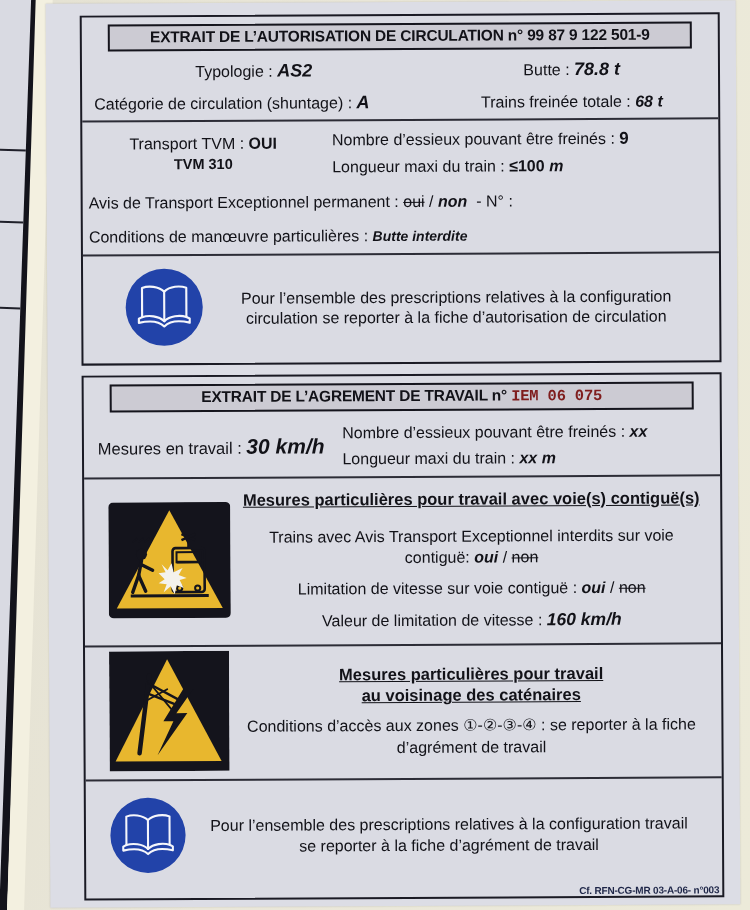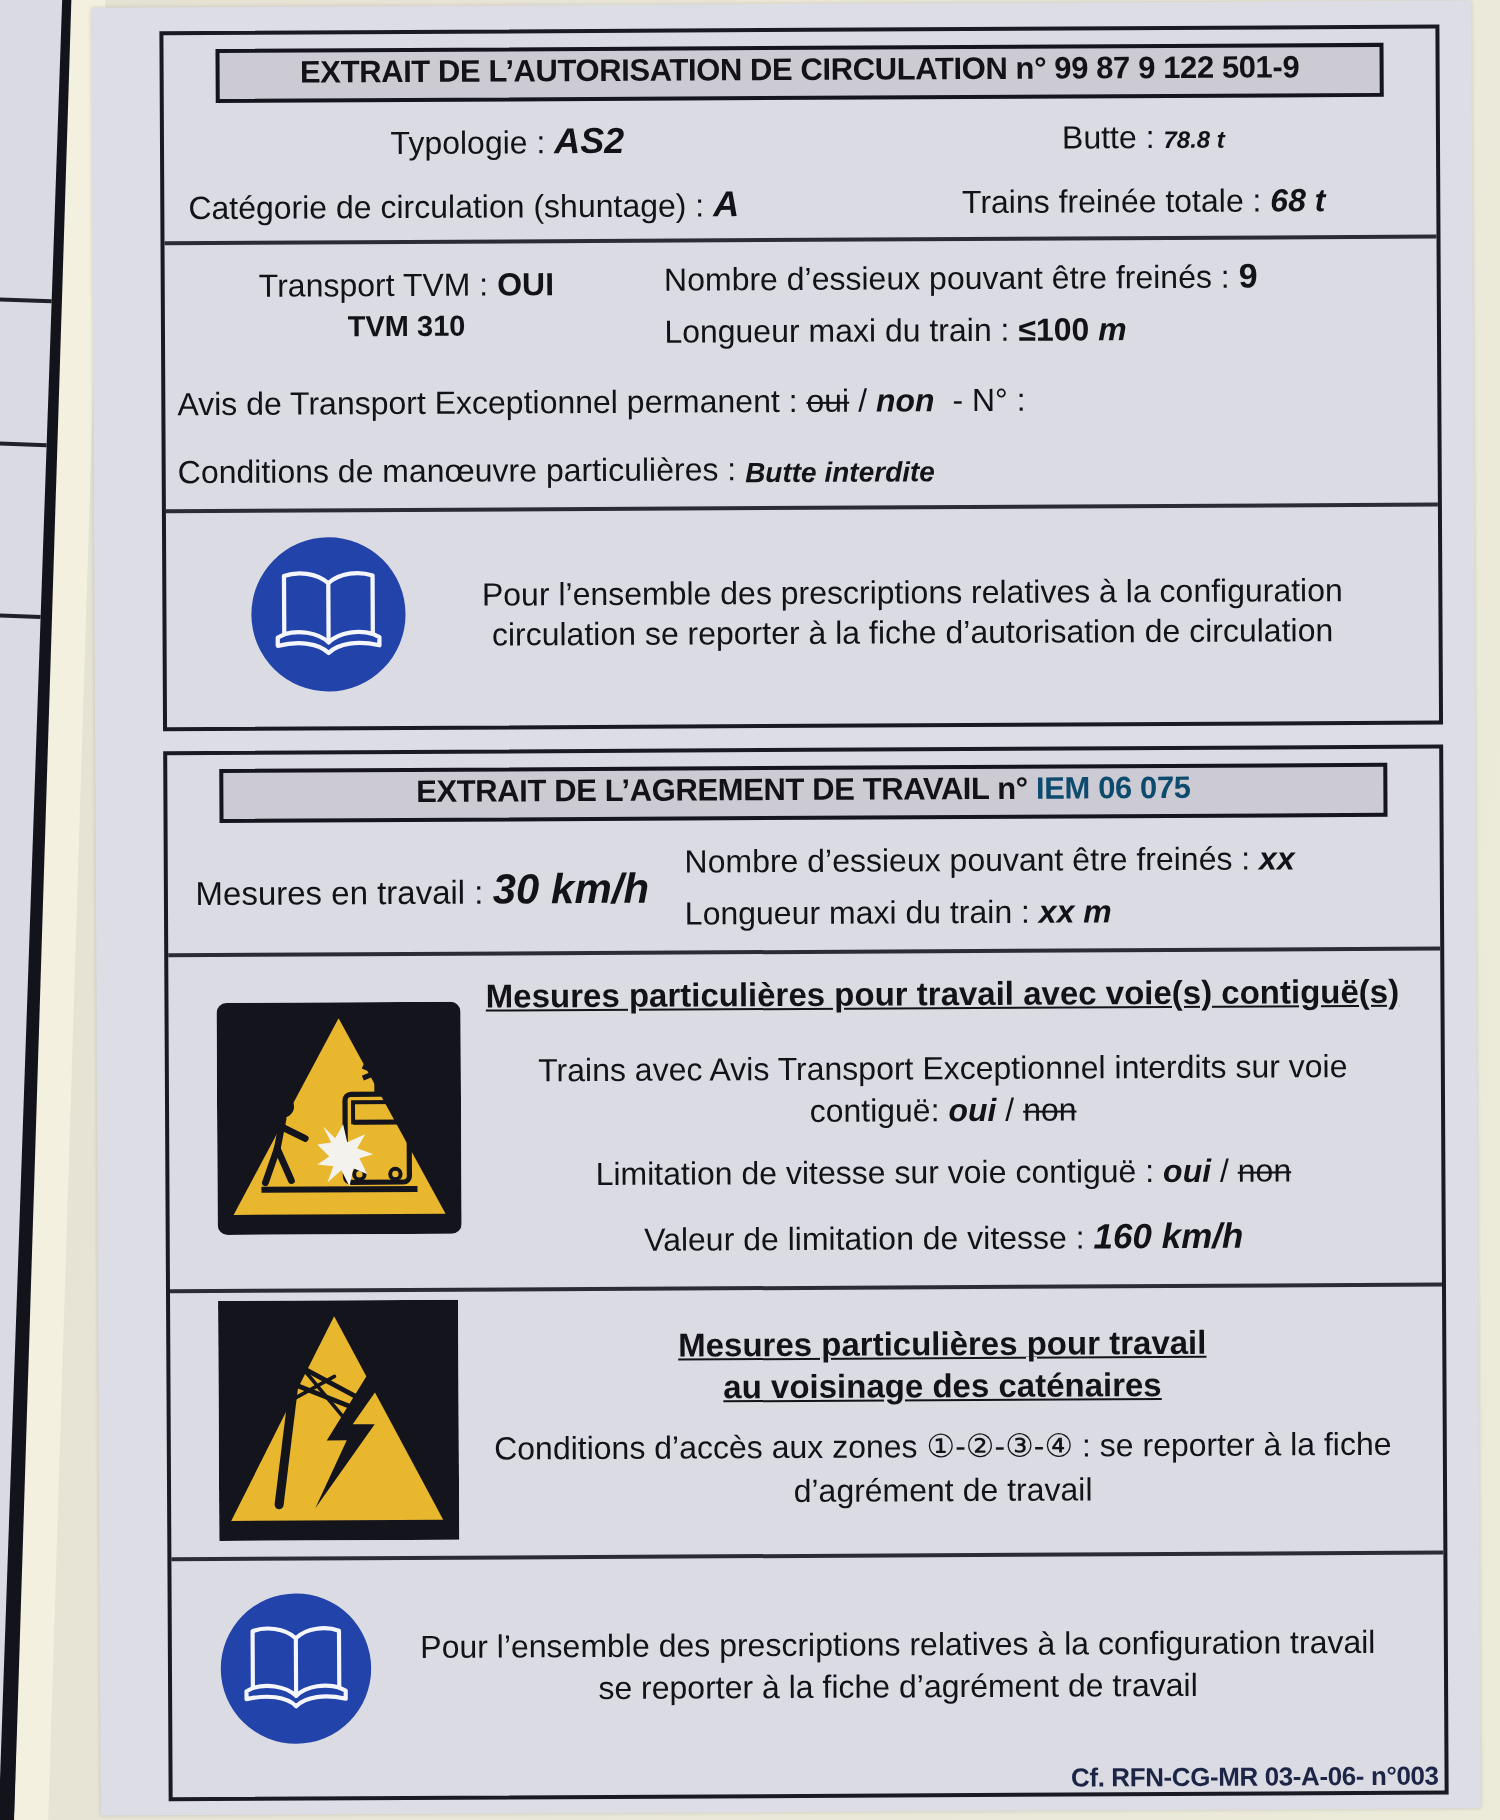--- a/index.html
+++ b/index.html
@@ -34,21 +34,21 @@
   }
   .placard{position:absolute;left:34px;width:640px;border:2px solid #1a1a24;background:#dadbe3;box-sizing:border-box;display:flex;flex-direction:column;}
   .placard.p1{top:12px;height:350px;}
   .placard.p2{top:372px;height:525px;}
   .hdr-wrap{padding:7px 26px 5px;}
   .hdr{border:2px solid #15151d;background:#cccbd3;text-align:center;font-weight:bold;font-size:15.5px;padding:2px 0 3px;letter-spacing:-0.2px;}
   .divider{height:2px;background:#2c2c36;flex:none;}
   .b{font-weight:bold;}
   .bi{font-weight:bold;font-style:italic;}
   .strike{text-decoration:line-through;}
-  .red{color:#0c4a6e;}
+  .red{color:#7f1d1d;font-family:Liberation Mono, monospace;}
   
   .p1-rowA{height:64px;display:grid;grid-template-columns:54% 46%;grid-template-rows:1fr 1fr;align-items:center;font-size:16px;}
   .p1-rowA .c{text-align:center;}
   .p1-rowA .l{padding-left:12px;}
   .p1-rowB{height:132px;display:flex;flex-direction:column;font-size:16px;}
   .p1-rowB .sub1{height:64px;display:grid;grid-template-columns:38% 62%;align-items:center;}
   .tvm{text-align:center;line-height:1.25;}
   .ess{display:flex;flex-direction:column;gap:8px;padding-left:8px;}
   .p1-rowB .line{height:34px;display:flex;align-items:center;padding-left:6px;}
   .p1-rowC{height:108px;display:flex;align-items:center;}
@@ -62,21 +62,21 @@
   .p2-rowC{height:132px;}
   .p2-rowD{height:112px;}
   .rtext{flex:1;display:flex;flex-direction:column;align-items:center;justify-content:center;text-align:center;padding:0 14px 0 6px;}
   .rtitle{font-weight:bold;text-decoration:underline;font-size:16.5px;margin-bottom:8px;}
   .rtitle2{font-weight:bold;text-decoration:underline;font-size:16.5px;margin-bottom:10px;}
   .rline{font-size:16px;line-height:1.35;margin-top:9px;max-width:470px;}
   .zones{font-size:16px;line-height:1.35;max-width:480px;}
   .iconbox{flex:none;margin-left:24px;}
   .bookwrap{flex:none;margin-left:40px;}
   .bookwrap2{flex:none;margin-left:22px;}
-  .ref{position:absolute;right:3px;bottom:0px;font-size:13px;font-weight:bold;color:#1d2547;letter-spacing:-0.2px;}
+  .ref{position:absolute;right:3px;bottom:0px;font-size:10px;font-weight:bold;color:#1d2547;letter-spacing:-0.2px;}
 </style>
 </head>
 <body>
 
 <div class="photo"></div>
 
 <div class="neighbor">
   <div class="n-line l1"></div>
   <div class="n-line l2"></div>
   <div class="n-line l3"></div>
@@ -90,21 +90,21 @@
       <div class="hdr">EXTRAIT DE L’AUTORISATION DE CIRCULATION n° 99 87 9 122 501-9</div>
     </div>
 
     <div class="p1-rowA">
       <div class="c">
         <span>Typologie :</span>
         <span class="bi" style="font-size:18px">AS2</span>
       </div>
       <div class="c">
         <span>Butte :</span>
-        <span class="bi" style="font-size:12px">78.8 t</span>
+        <span class="bi" style="font-size:18px">78.8 t</span>
       </div>
       <div class="l">
         <span>Catégorie de circulation (shuntage) :</span>
         <span class="bi" style="font-size:18px">A</span>
       </div>
       <div class="c">
         <span>Trains freinée totale :</span>
         <span class="bi">68 t</span>
       </div>
     </div>

